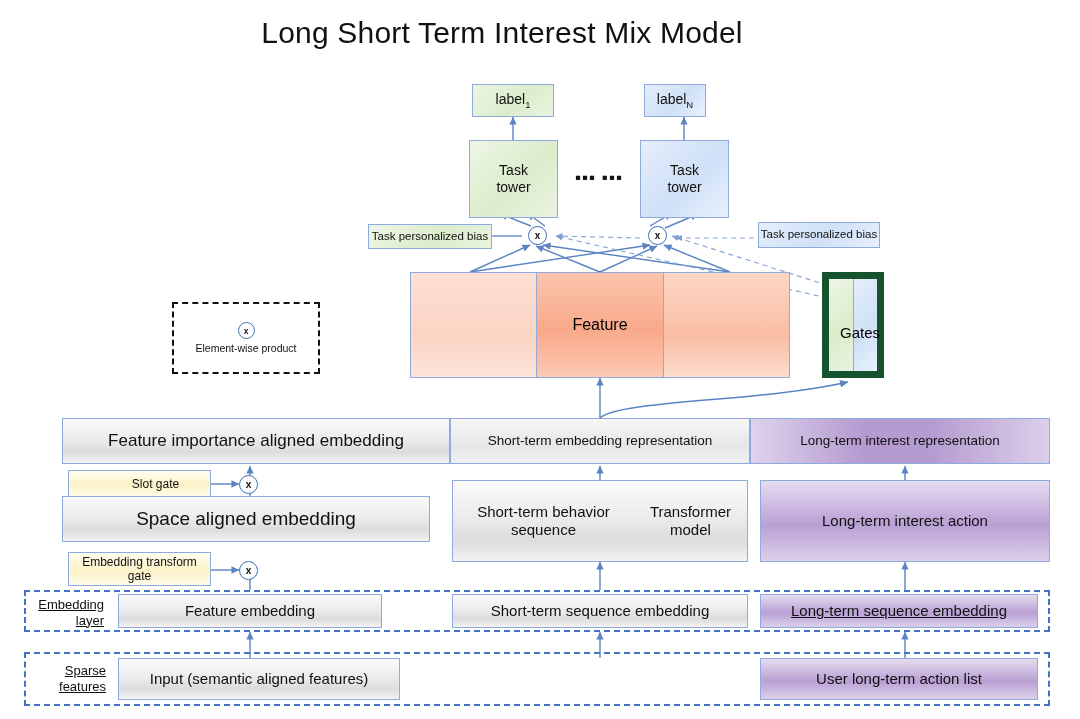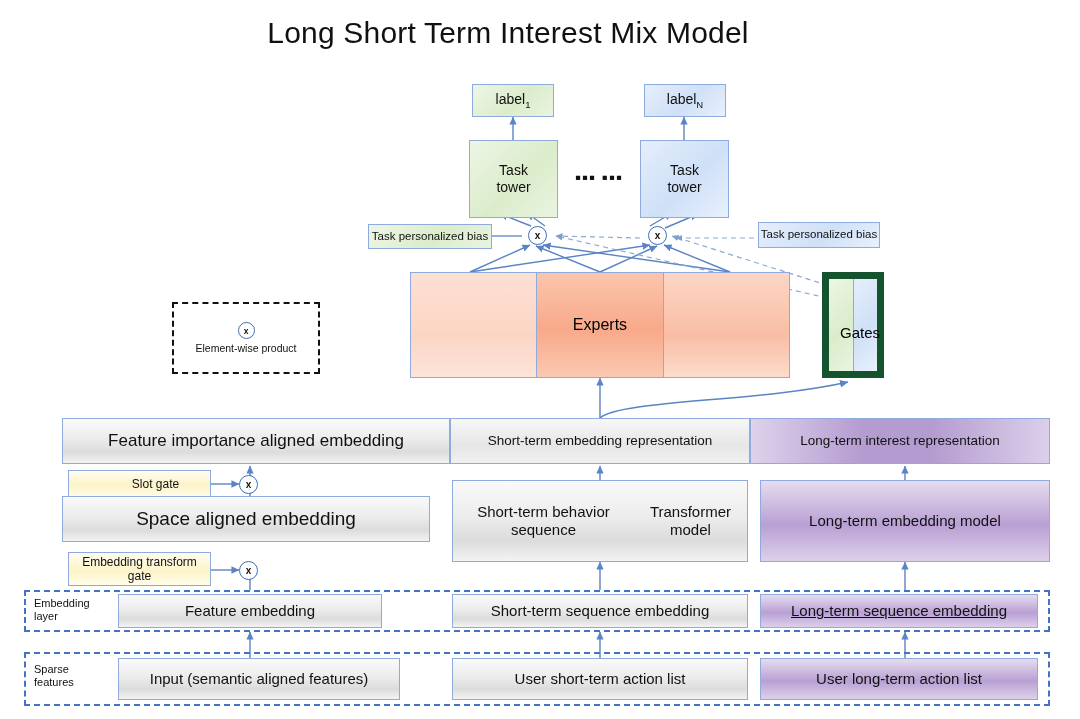--- a/index.html
+++ b/index.html
@@ -4,21 +4,21 @@
 <style>
   html,body{margin:0;padding:0;background:#ffffff;}
   body{
     width:1080px;height:719px;position:relative;overflow:hidden;
     font-family:"Liberation Sans",sans-serif;color:#000;
   }
   .stage{position:absolute;left:0;top:0;width:1080px;height:719px;}
   .abs{position:absolute;box-sizing:border-box;}
 
   #title{
-    left:8px;top:16px;width:1000px;text-align:center;
+    left:2px;top:16px;width:1000px;text-align:center;
     font-size:30px;letter-spacing:.2px;color:#111;
   }
 
   
   .node{
     border:1px solid #8FAADC;
     display:flex;align-items:center;justify-content:center;
     text-align:center;line-height:1.18;
     font-size:14px;color:#111;
   }
@@ -34,21 +34,21 @@
   .orange-r{background:linear-gradient(180deg,#fcd6c5 0%,#f9bda4 60%,#fcdccd 100%);}
 
   .bias{font-size:11.5px;}
   .small{font-size:12px;}
   .big{font-size:19px;}
   .mid{font-size:15px;}
 
   
   .dashbox{border:2px dashed #4472C4;background:transparent;}
   .dashlabel{
-    font-size:11px;line-height:1.2;color:#111;text-align:left;
+    font-size:13px;line-height:1.2;color:#111;text-align:right;text-decoration:underline;
   }
   .legendbox{border:2.5px dashed #111;background:#fff;}
   .legendtext{font-size:10.5px;text-align:center;color:#111;}
 
   
   .xnode{
     width:19px;height:19px;border-radius:50%;
     border:1.4px solid #3f6fb5;background:#fff;
     display:flex;align-items:center;justify-content:center;
     font-size:10px;font-weight:bold;color:#111;
@@ -119,21 +119,21 @@
     <g stroke="#5B84C4" stroke-width="1.3" fill="none">
       <line x1="492" y1="236" x2="522" y2="236"></line>
     </g>
   </svg>
 
   <div class="abs" id="title">Long Short Term Interest Mix Model</div>
 
   <div class="abs node green" style="left:472px;top:84px;width:82px;height:33px;">
     <span><span>label</span><sub>1</sub></span>
   </div>
-  <div class="abs node blue" style="left:644px;top:84px;width:82px;height:33px;">
+  <div class="abs node blue" style="left:644px;top:84px;width:62px;height:33px;">
     <span><span>label</span><sub>N</sub></span>
   </div>
 
   <div class="abs node green" style="left:469px;top:140px;width:89px;height:78px;flex-direction:column;">
     <span>Task</span>
     <span>tower</span>
   </div>
   <div class="abs node blue" style="left:640px;top:140px;width:89px;height:78px;flex-direction:column;">
     <span>Task</span>
     <span>tower</span>
@@ -141,21 +141,21 @@
   <div class="abs dots" style="left:566px;top:168px;width:66px;text-align:center;">▪▪▪ ▪▪▪</div>
 
   <div class="abs node green bias" style="left:368px;top:224px;width:124px;height:25px;">Task personalized bias</div>
   <div class="abs node blue bias" style="left:758px;top:222px;width:122px;height:26px;">Task personalized bias</div>
 
   <div class="abs xnode" style="left:528px;top:226px;">x</div>
   <div class="abs xnode" style="left:648px;top:226px;">x</div>
 
   <div class="abs" style="left:410px;top:272px;width:380px;height:106px;border:1px solid #8FAADC;display:flex;">
     <div class="orange-l" style="flex:1;border-right:1px solid #8FAADC;"></div>
-    <div class="orange-c" style="flex:1;border-right:1px solid #8FAADC;display:flex;align-items:center;justify-content:center;font-size:16px;">Experts</div>
+    <div class="orange-c" style="flex:1;border-right:1px solid #8FAADC;display:flex;align-items:center;justify-content:center;font-size:16px;">Feature</div>
     <div class="orange-r" style="flex:1;"></div>
   </div>
 
   <div class="abs" style="left:822px;top:272px;width:62px;height:106px;border:7px solid #14532d;display:flex;position:absolute;">
     <div class="green" style="flex:1;border-right:1px solid #8FAADC;"></div>
     <div class="blue" style="flex:1;"></div>
     <div style="position:absolute;left:0;top:0;width:62px;height:106px;display:flex;align-items:center;justify-content:center;font-size:15px;">Gates</div>
   </div>
 
   <div class="abs legendbox" style="left:172px;top:302px;width:148px;height:72px;">
@@ -174,33 +174,32 @@
 
   <div class="abs node grey big" style="left:62px;top:496px;width:368px;height:46px;">Space aligned embedding</div>
 
   <div class="abs node yellow small" style="left:68px;top:552px;width:143px;height:34px;flex-direction:column;">Embedding transform gate</div>
   <div class="abs xnode" style="left:239px;top:561px;">x</div>
 
   <div class="abs node grey mid" style="left:452px;top:480px;width:296px;height:82px;flex-direction:row;justify-content:flex-end;">
     <span>Short-term behavior sequence</span>
     <span>Transformer model</span>
   </div>
-  <div class="abs node purple mid" style="left:760px;top:480px;width:290px;height:82px;">Long-term embedding model</div>
+  <div class="abs node purple mid" style="left:760px;top:480px;width:290px;height:82px;">Long-term interest action</div>
 
   <div class="abs dashbox" style="left:24px;top:590px;width:1026px;height:42px;"></div>
   <div class="abs dashlabel" style="left:34px;top:597px;width:70px;">
     <span>Embedding</span><br>
     <span>layer</span>
   </div>
   <div class="abs node grey mid" style="left:118px;top:594px;width:264px;height:34px;">Feature embedding</div>
   <div class="abs node grey mid" style="left:452px;top:594px;width:296px;height:34px;">Short-term sequence embedding</div>
   <div class="abs node purple mid" style="left:760px;top:594px;width:278px;height:34px;text-decoration:underline;">Long-term sequence embedding</div>
 
   <div class="abs dashbox" style="left:24px;top:652px;width:1026px;height:54px;"></div>
   <div class="abs dashlabel" style="left:34px;top:663px;width:72px;">
     <span>Sparse</span><br>
     <span>features</span>
   </div>
   <div class="abs node grey mid" style="left:118px;top:658px;width:282px;height:42px;">Input (semantic aligned features)</div>
-  <div class="abs node grey mid" style="left:452px;top:658px;width:296px;height:42px;">User short-term action list</div>
   <div class="abs node purple mid" style="left:760px;top:658px;width:278px;height:42px;">User long-term action list</div>
 
 </div>
 
 </body></html>

